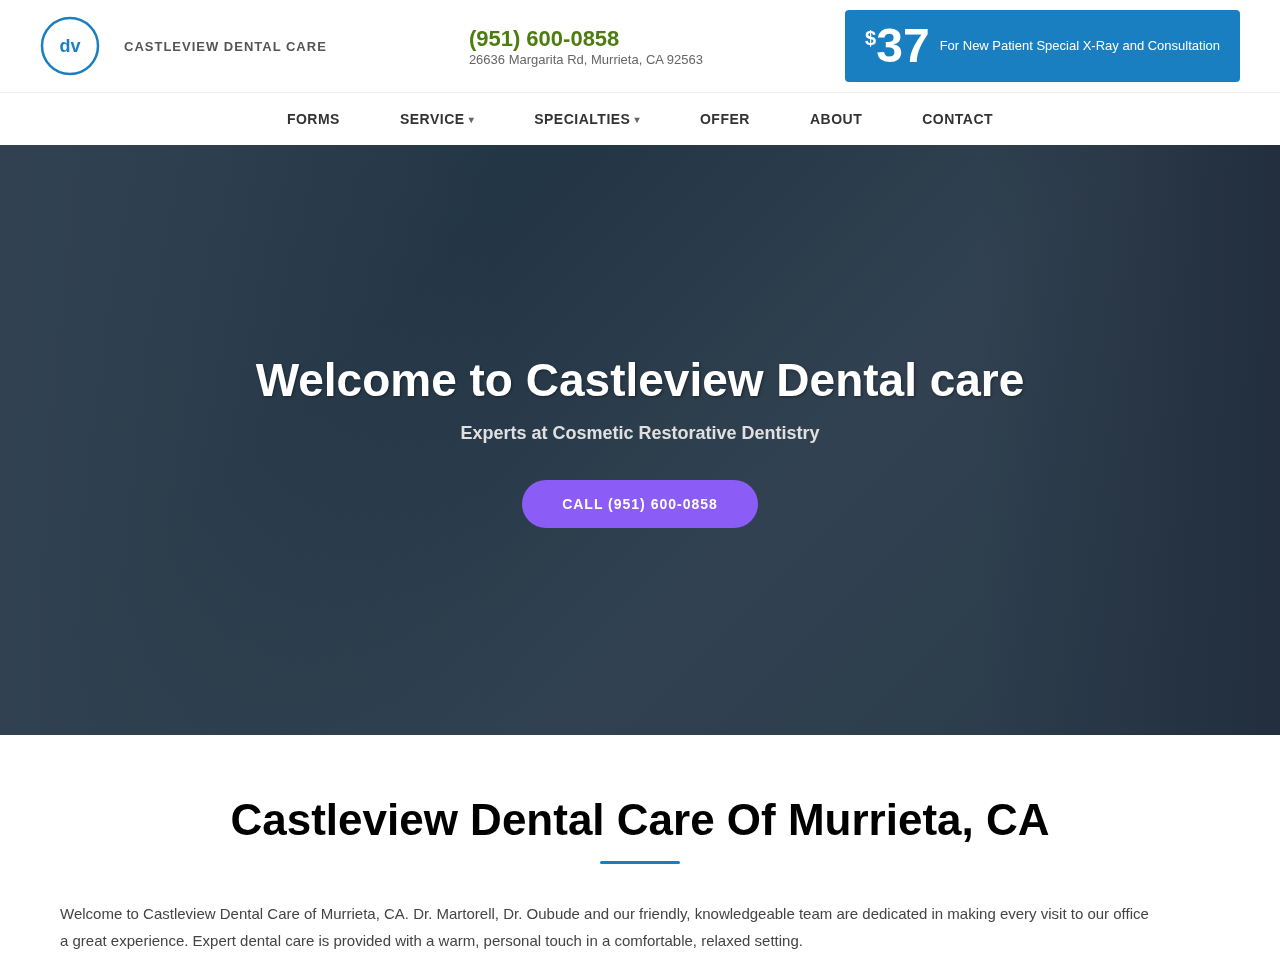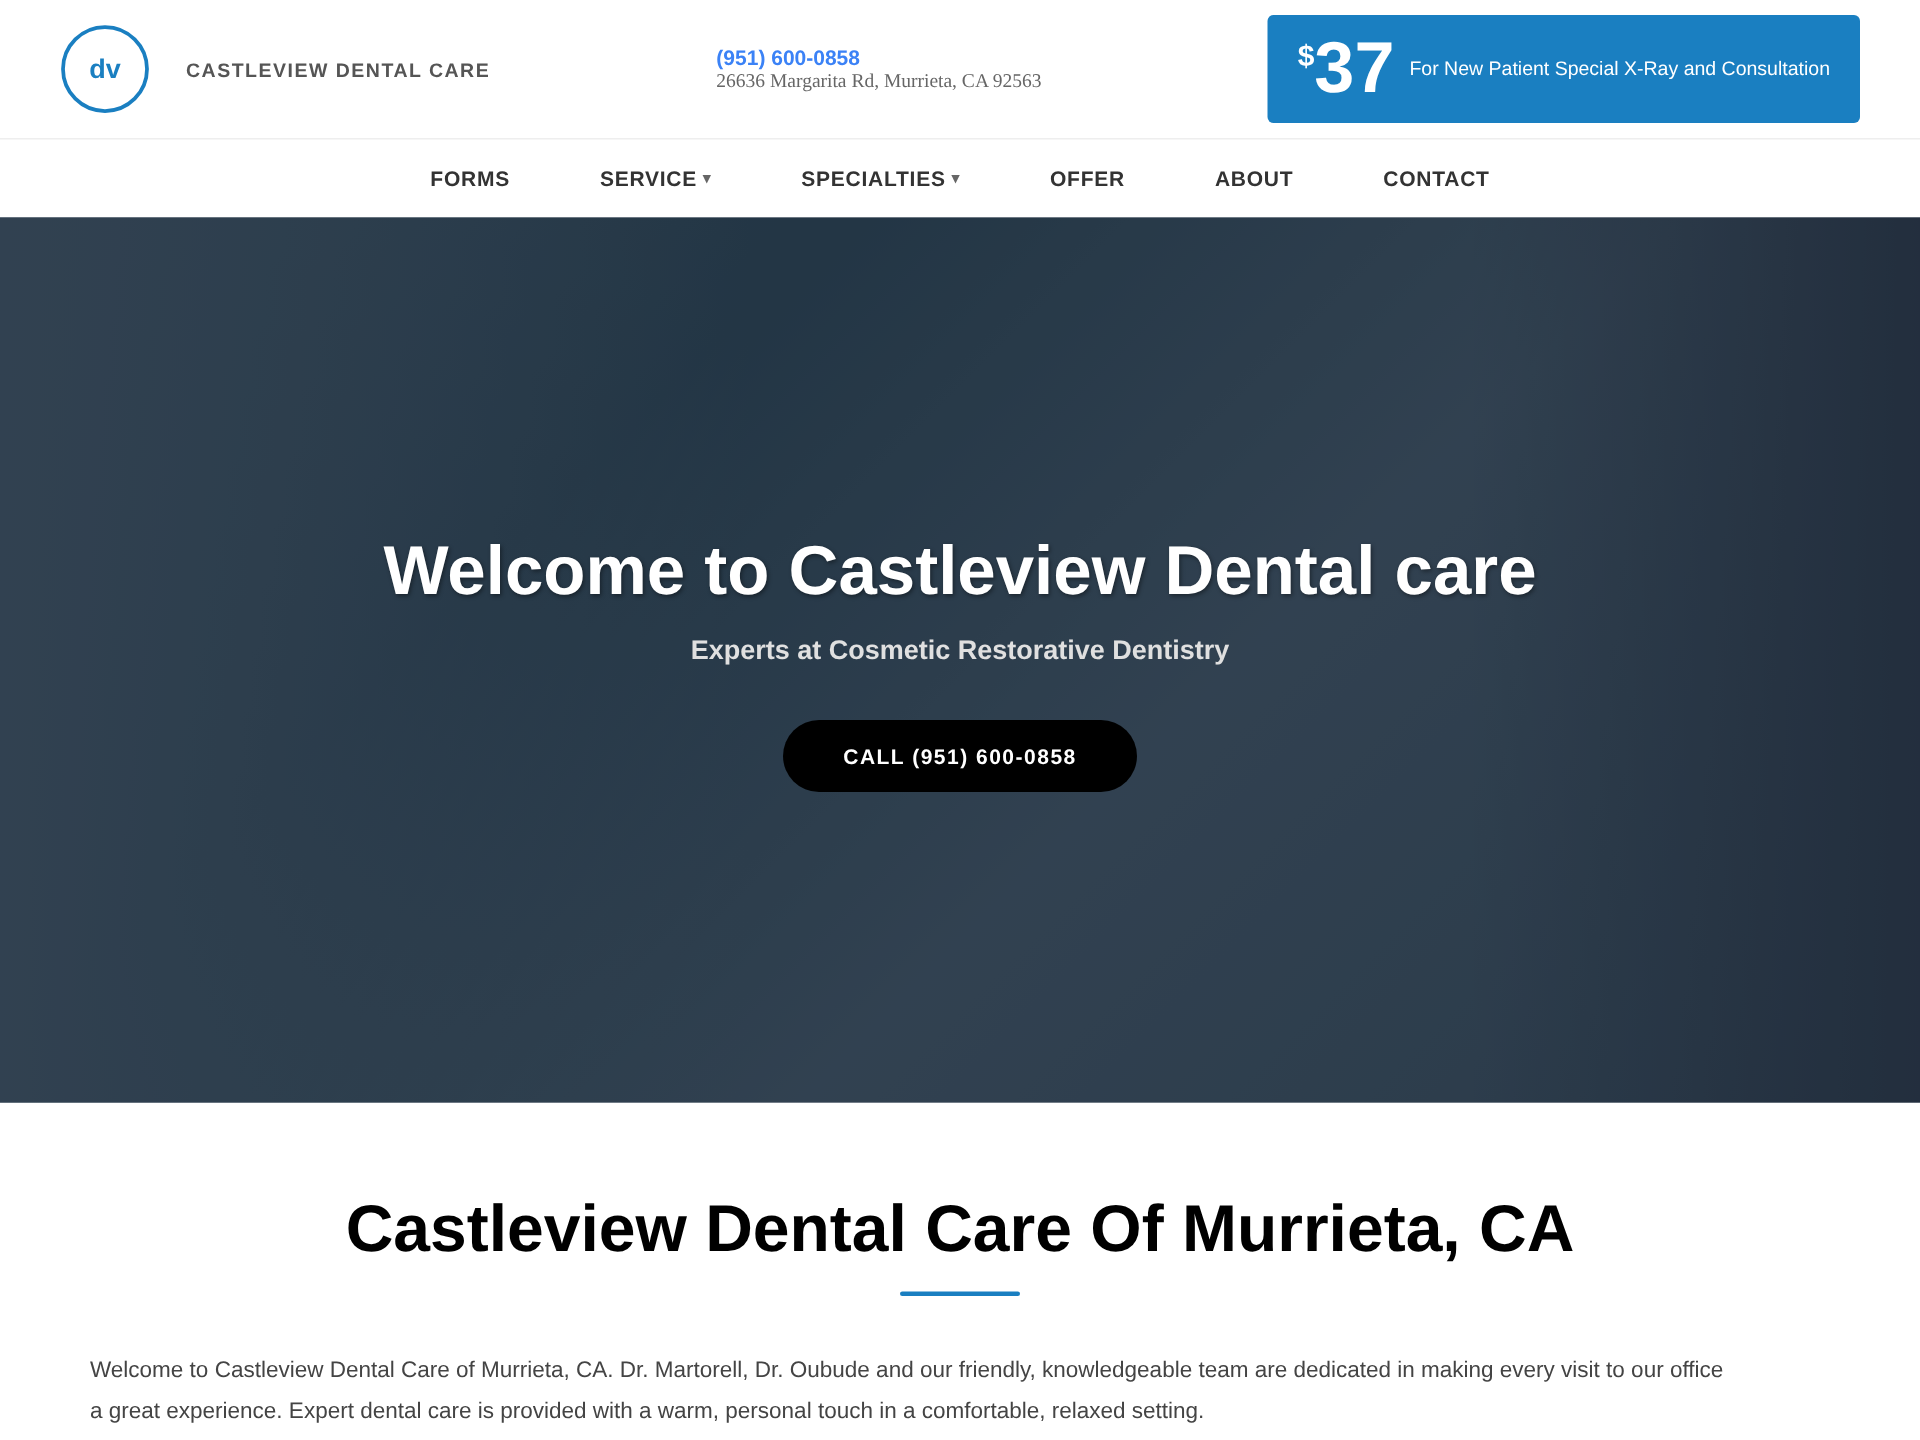--- a/index.html
+++ b/index.html
@@ -26,28 +26,27 @@
       font-size: 13px;
       font-weight: bold;
       color: #555;
       letter-spacing: 1px;
       text-transform: uppercase;
     }
     .contact-info {
       text-align: left;
     }
     .phone-number {
-      font-size: 14px;
-      font-weight: bold;
-      color: #3b82f6;
+      font-size: 22px;
+      font-weight: bold;
+      color: #4d7c0f;
     }
     .address {
       font-size: 13px;
       color: #666;
-      font-family: Liberation Serif, serif;
     }
     .promo-badge {
       background: #1a7fc1;
       color: #ffffff;
       padding: 12px 20px;
       border-radius: 4px;
       display: flex;
       align-items: center;
       gap: 10px;
     }
@@ -148,21 +147,21 @@
       text-shadow: 1px 1px 3px rgba(0,0,0,0.4);
     }
     .hero-subtitle {
       font-size: 18px;
       margin-bottom: 36px;
       color: #e0e0e0;
       font-weight: 700;
     }
     .hero-cta {
       display: inline-block;
-      background: #000000;
+      background: #8b5cf6;
       color: #fff;
       padding: 16px 40px;
       border-radius: 30px;
       text-decoration: none;
       font-size: 14px;
       font-weight: bold;
       letter-spacing: 1px;
       text-transform: uppercase;
       cursor: pointer;
     }

